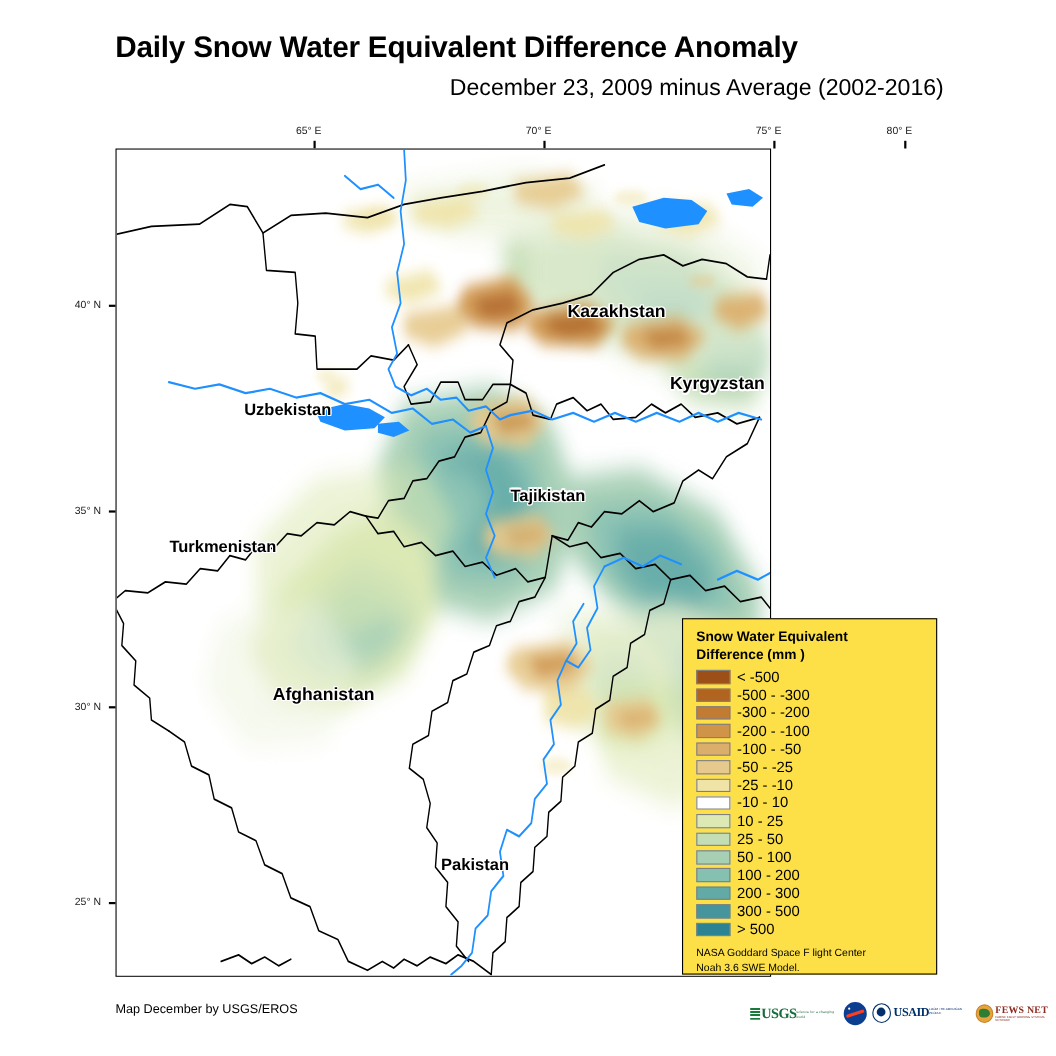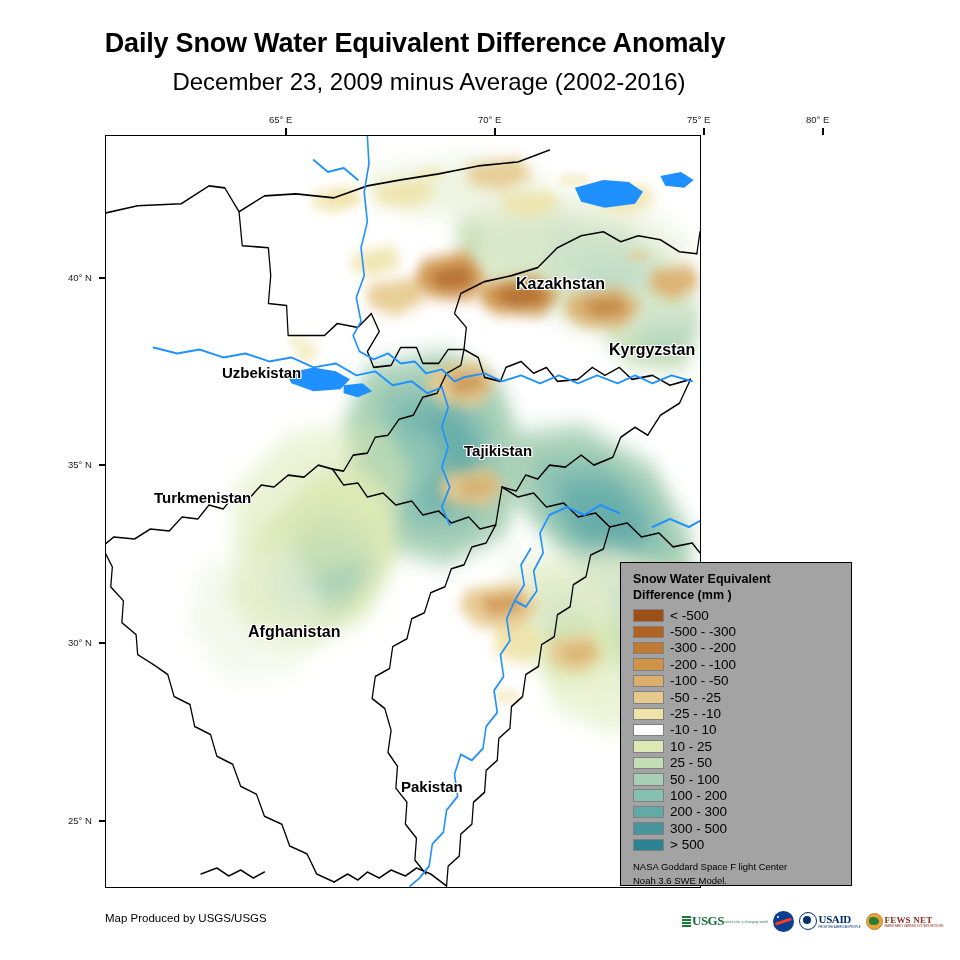--- a/index.html
+++ b/index.html
@@ -9,22 +9,22 @@
     color:#000;overflow:hidden;position:relative;
   }
   .page{position:relative;width:960px;height:960px;}
 
   
   .title{
     position:absolute;left:0;top:28px;width:830px;text-align:center;
     font-size:27px;font-weight:bold;letter-spacing:-0.2px;
   }
   .subtitle{
-    position:absolute;left:0;top:68px;width:858px;text-align:center;
-    font-size:24px;font-weight:normal;
+    position:absolute;left:0;top:68px;width:858px;text-align:right;
+    font-size:21px;font-weight:normal;
   }
 
   
   .map-frame{
     position:absolute;left:105px;top:135px;width:596px;height:753px;
     border:1.5px solid #000;background:#ffffff;box-sizing:border-box;
     overflow:hidden;
   }
   .map-canvas{position:absolute;left:0;top:0;width:100%;height:100%;}
 
@@ -38,21 +38,21 @@
   .country{
     position:absolute;font-weight:bold;color:#000;white-space:nowrap;
     text-shadow:
       1px 0 0 #fff,-1px 0 0 #fff,0 1px 0 #fff,0 -1px 0 #fff,
       1px 1px 0 #fff,-1px -1px 0 #fff,1px -1px 0 #fff,-1px 1px 0 #fff;
   }
 
   
   .legend{
     position:absolute;left:620px;top:562px;width:232px;height:324px;
-    background:#a3a3a3;border:1.5px solid #000;box-sizing:border-box;
+    background:#fde047;border:1.5px solid #000;box-sizing:border-box;
     padding:9px 10px 6px 12px;
   }
   .legend-title{font-size:12.5px;font-weight:bold;line-height:1.25;margin-bottom:4px;}
   .legend-rows{margin-top:1px;}
   .legend-row{display:flex;align-items:center;height:16.4px;}
   .swatch{
     width:31px;height:12.5px;border:1.5px solid #808080;box-sizing:border-box;
     margin-right:6px;flex:0 0 auto;
   }
   .legend-label{font-size:13.5px;line-height:1;white-space:nowrap;}
@@ -91,21 +91,21 @@
     width:16px;height:16px;border-radius:50%;background:#fff;
     border:1.6px solid #002f6c;position:relative;
   }
   .usaid-seal::after{
     content:"";position:absolute;left:3px;top:3px;width:8px;height:8px;
     background:#002f6c;border-radius:50%;
   }
   .usaid-word{font-size:11px;font-weight:bold;color:#002f6c;letter-spacing:-0.4px;
     font-family:"Liberation Serif",serif;}
   .usaid-sub{font-size:2.8px;color:#002f6c;}
-  .usaid-col{display:flex;flex-direction:column;justify-content:center;}
+  .usaid-col{display:flex;flex-direction:row;justify-content:center;}
 
   .fews-logo{display:flex;align-items:center;gap:2px;height:22px;}
   .fews-globe{
     width:15px;height:15px;border-radius:50%;background:#e8a33d;
     position:relative;overflow:hidden;border:1px solid #c8872e;
   }
   .fews-globe::after{
     content:"";position:absolute;left:2px;top:3px;width:10px;height:8px;
     background:#2e7d32;border-radius:40% 60% 50% 45%;
   }
@@ -414,21 +414,21 @@
           <span class="swatch" style="background: rgb(43, 130, 146);"></span>
           <span class="legend-label">&gt; 500</span>
         </div>
       </div>
     <div class="legend-source">
       <div>NASA Goddard Space F light Center</div>
       <div>Noah 3.6 SWE  Model.</div>
     </div>
   </div>
 
-  <div class="credit">Map Produced by USGS/USGS</div>
+  <div class="credit">Map December by USGS/EROS</div>
 
   <div class="logos">
     <div class="logo usgs-logo">
       <div class="usgs-top">
         <span class="usgs-mark"></span>
         <span class="usgs-word">USGS</span>
       </div>
       <div class="usgs-sub">science for a changing world</div>
     </div>
 

